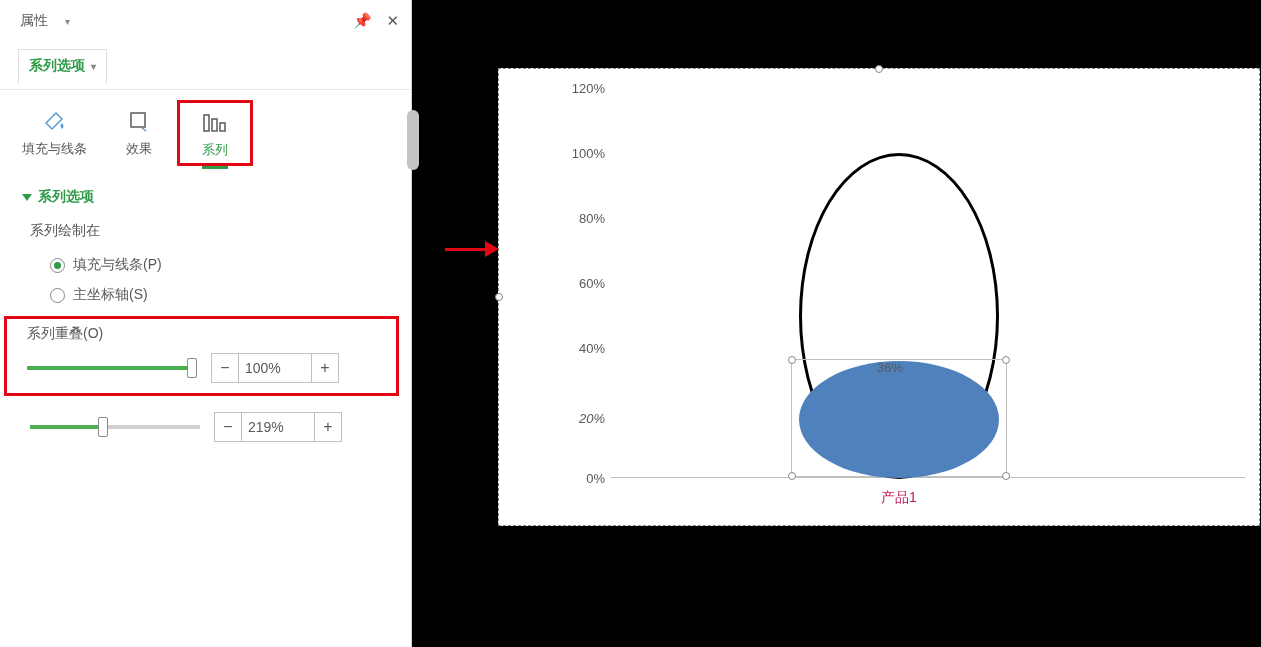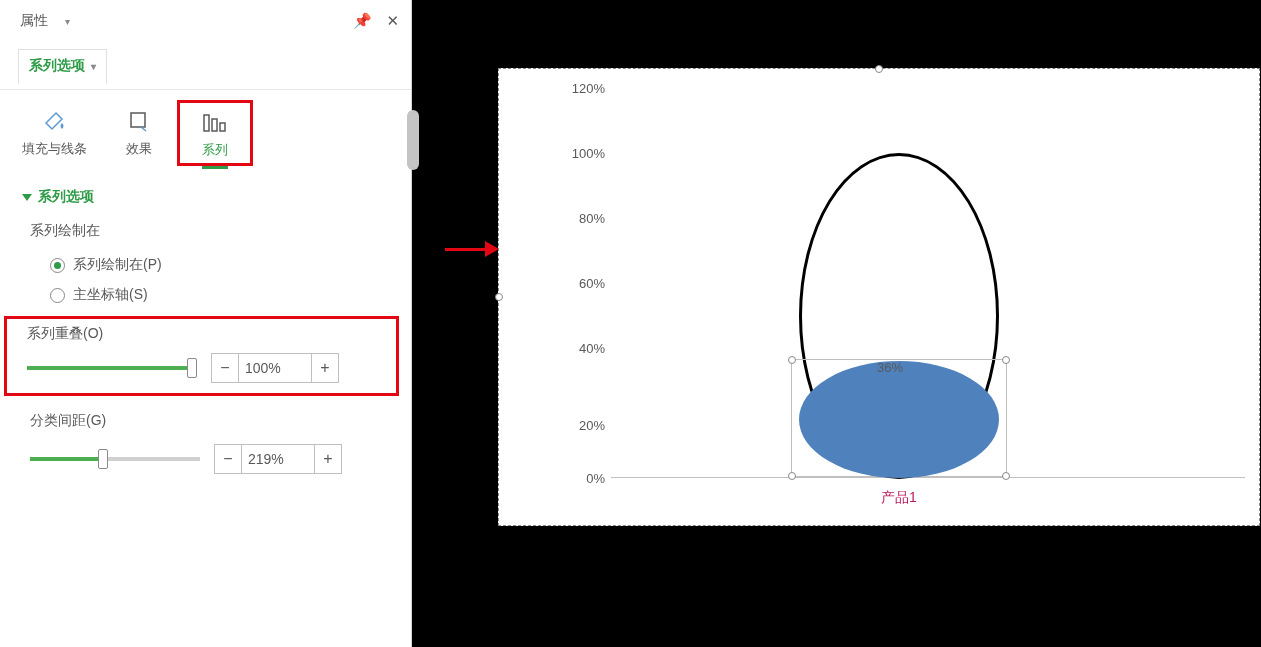--- a/index.html
+++ b/index.html
@@ -192,21 +192,21 @@
     <div class="section-header">
       <span class="tri"></span>
       <span>系列选项</span>
     </div>
   </div>
 
   <div class="field-block">
     <div class="field-label">系列绘制在</div>
     <div class="radio-row">
       <span class="rad sel"></span>
-      <span class="radio-label">系列绘制在(P)</span>
+      <span class="radio-label">填充与线条(P)</span>
     </div>
     <div class="radio-row">
       <span class="rad"></span>
       <span class="radio-label">主坐标轴(S)</span>
     </div>
   </div>
 
   <div class="red-group">
     <div class="field-label">系列重叠(O)</div>
     <div class="slider-row">
@@ -215,21 +215,20 @@
       </div>
       <div class="stepper">
         <button>−</button>
         <input value="100%" style="">
         <button>+</button>
       </div>
     </div>
   </div>
 
   <div class="slider-block">
-    <div class="field-label">分类间距(G)</div>
     <div class="slider-row">
       <div class="slider-track partial">
         <div class="thumb" style="left: 68px;"></div>
       </div>
       <div class="stepper">
         <button>−</button>
         <input value="219%" style="">
         <button>+</button>
       </div>
     </div>
@@ -245,21 +244,21 @@
 <div class="chart-window">
   <div class="handle h-top"></div>
   <div class="handle h-left"></div>
 
   <div class="y-axis">
     <div class="y-tick" style="top: 0px;">120%</div>
     <div class="y-tick" style="top: 65px;">100%</div>
     <div class="y-tick" style="top: 130px;">80%</div>
     <div class="y-tick" style="top: 195px;">60%</div>
     <div class="y-tick" style="top: 260px;">40%</div>
-    <div class="y-tick" style="top: 337px;">20%</div>
+    <div class="y-tick" style="top: 330px; font-style: italic;">20%</div>
     <div class="y-tick" style="top: 390px;">0%</div>
   </div>
   <div class="grid-bottom" style="top: 408px;"></div>
 
   <div class="ellipse-outline" style="left: 300px; top: 84px; width: 200px; height: 326px;"></div>
 
   <div class="sel-box" style="left: 292px; top: 290px; width: 216px; height: 118px;">
     <div class="sel-handle" style="left:-4px; top:-4px;"></div>
     <div class="sel-handle" style="right:-4px; top:-4px;"></div>
     <div class="sel-handle" style="left:-4px; bottom:-4px;"></div>

